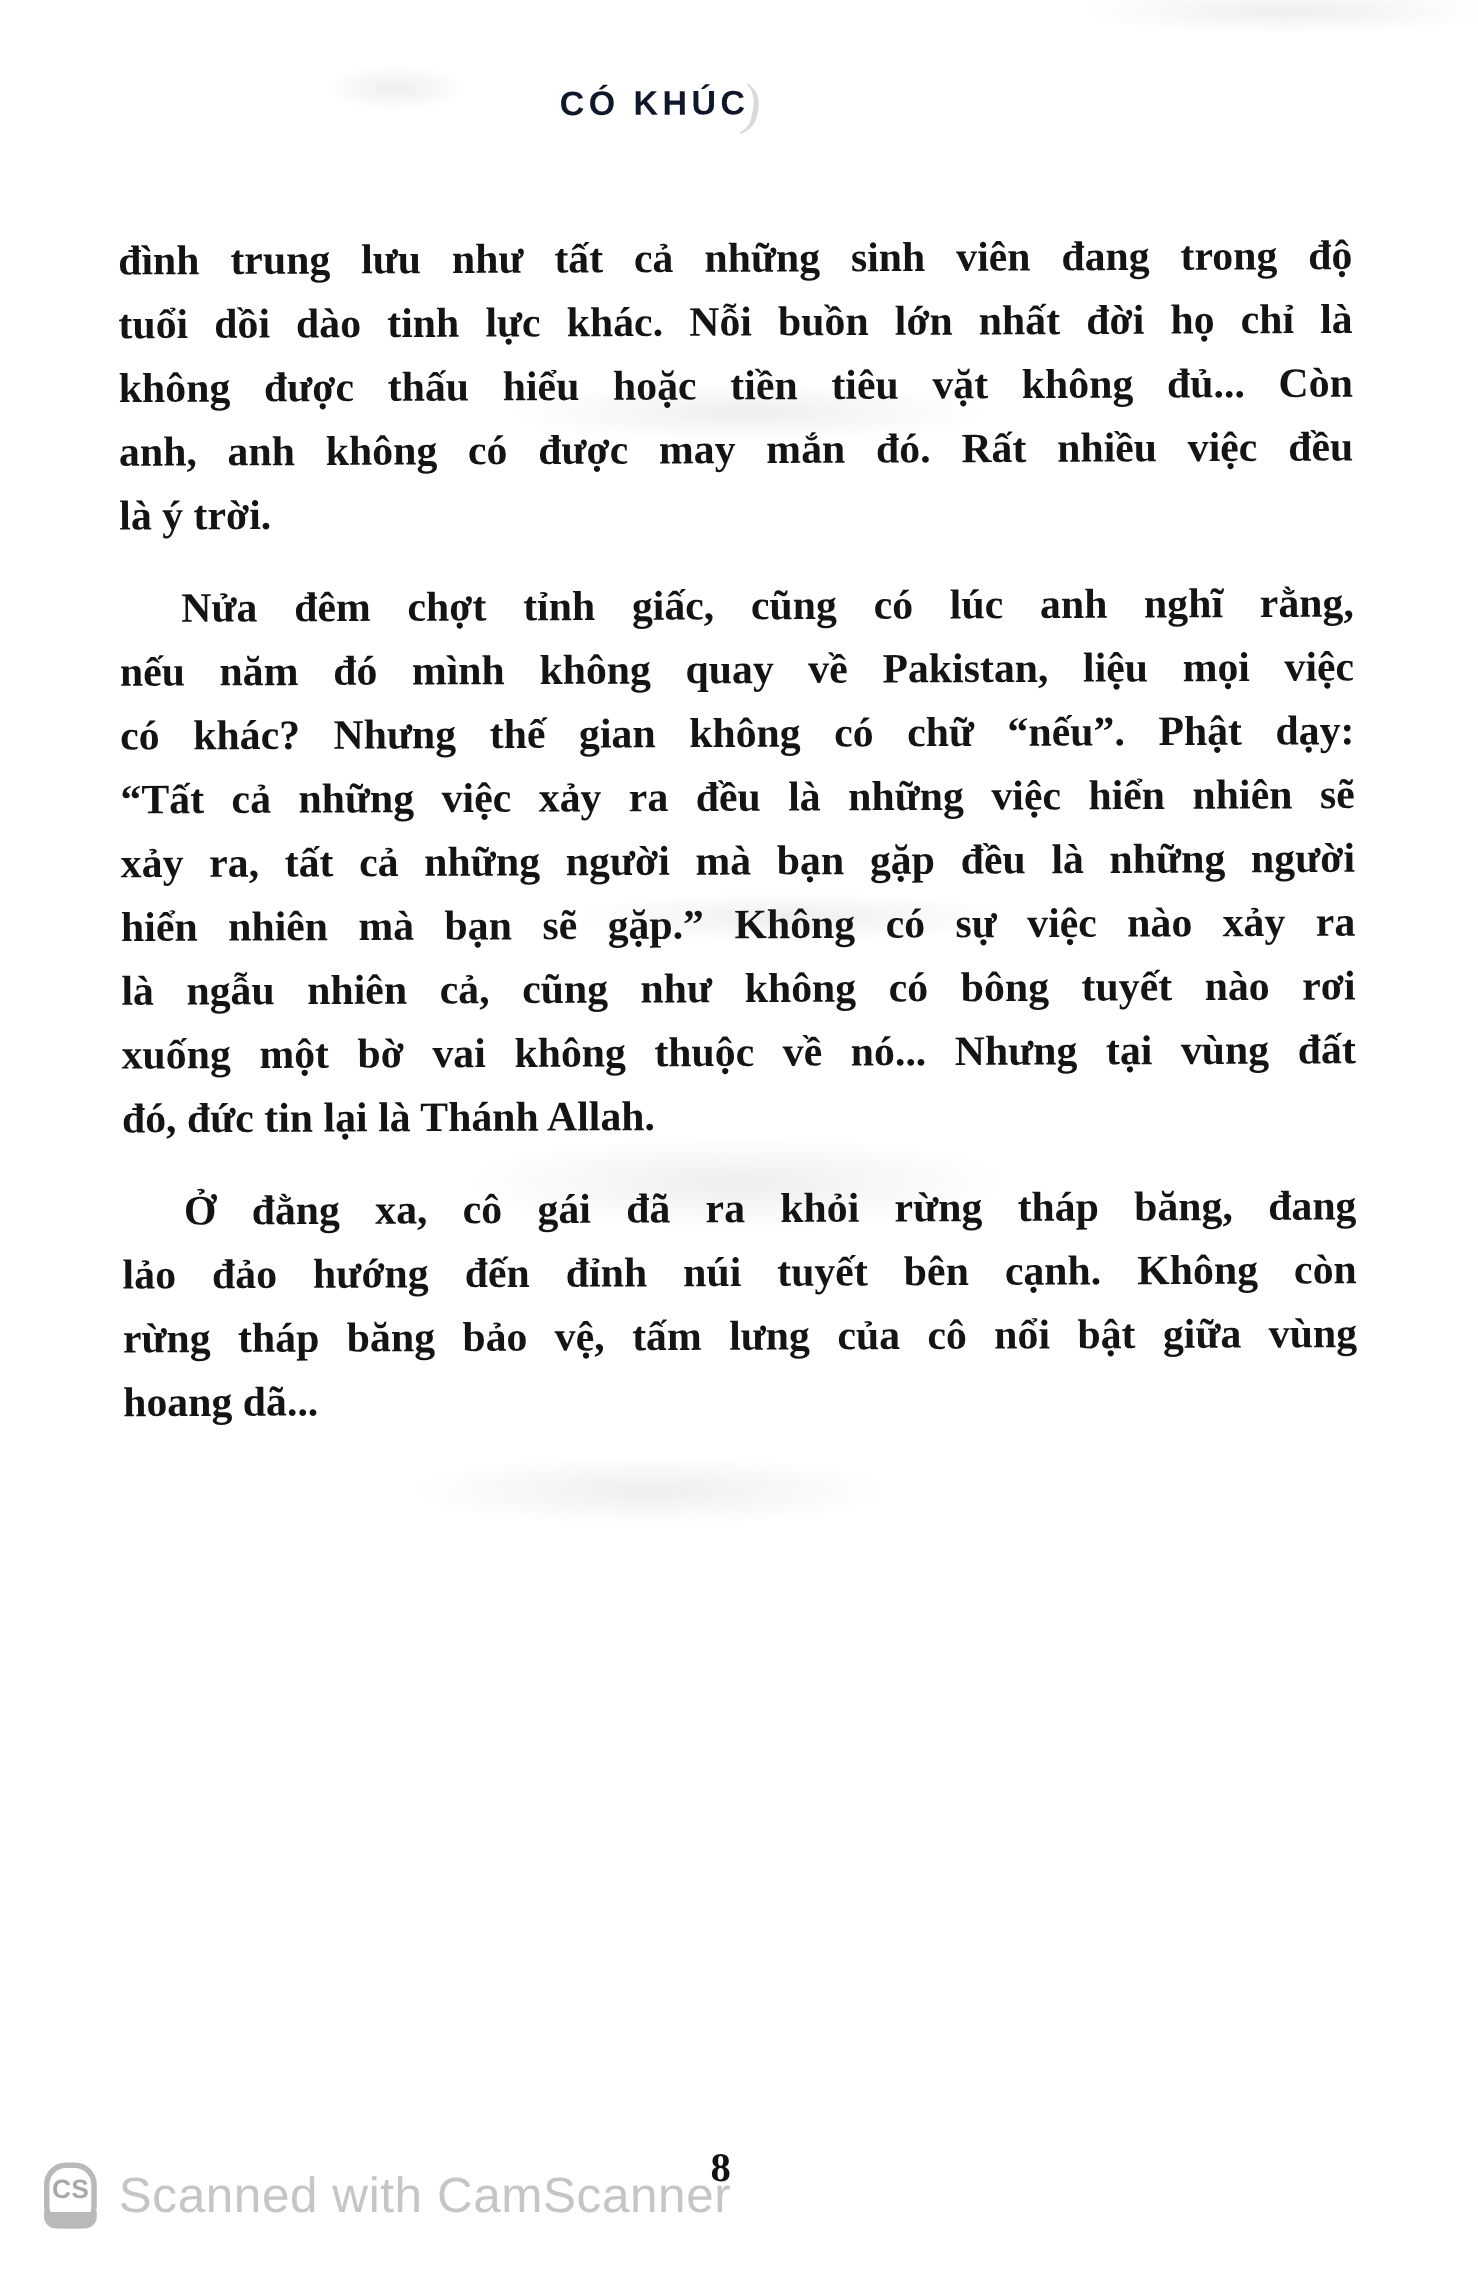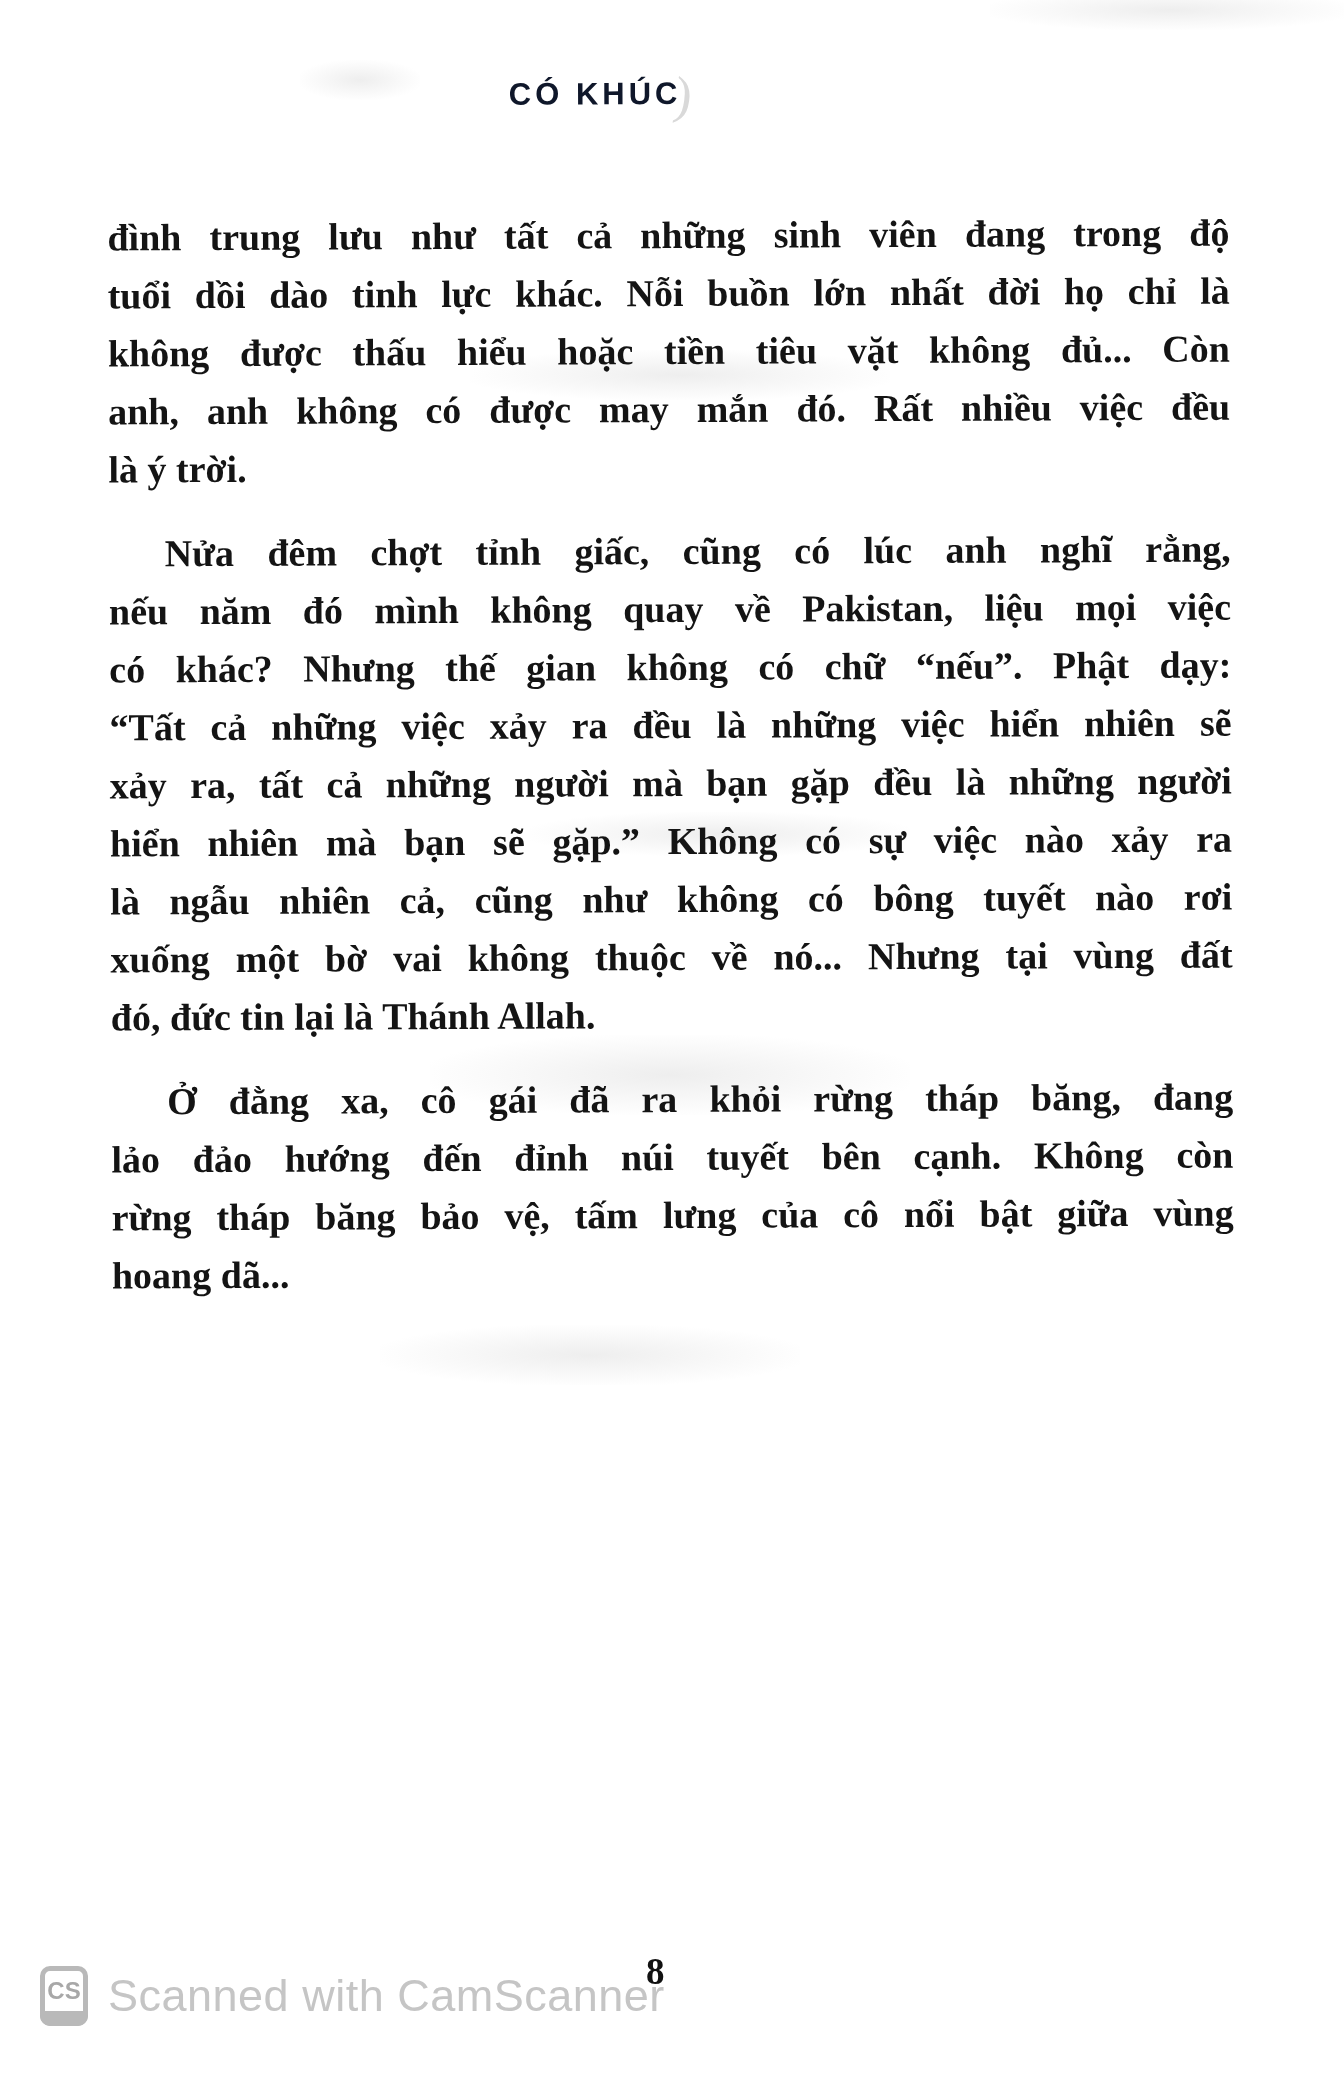--- a/index.html
+++ b/index.html
@@ -91,21 +91,21 @@
     display: flex;
     align-items: center;
     gap: 20px;
   }
   .cs-logo {
     position: relative;
     width: 48px;
     height: 60px;
     box-sizing: border-box;
     border: 5px solid #b9b9b9;
-    border-radius: 10px;
+    border-radius: 20px;
     background: #ffffff;
   }
   .cs-logo .cs-text {
     position: absolute;
     top: 6px;
     left: 0;
     width: 100%;
     text-align: center;
     font-family: "Liberation Sans", sans-serif;
     font-weight: 700;

